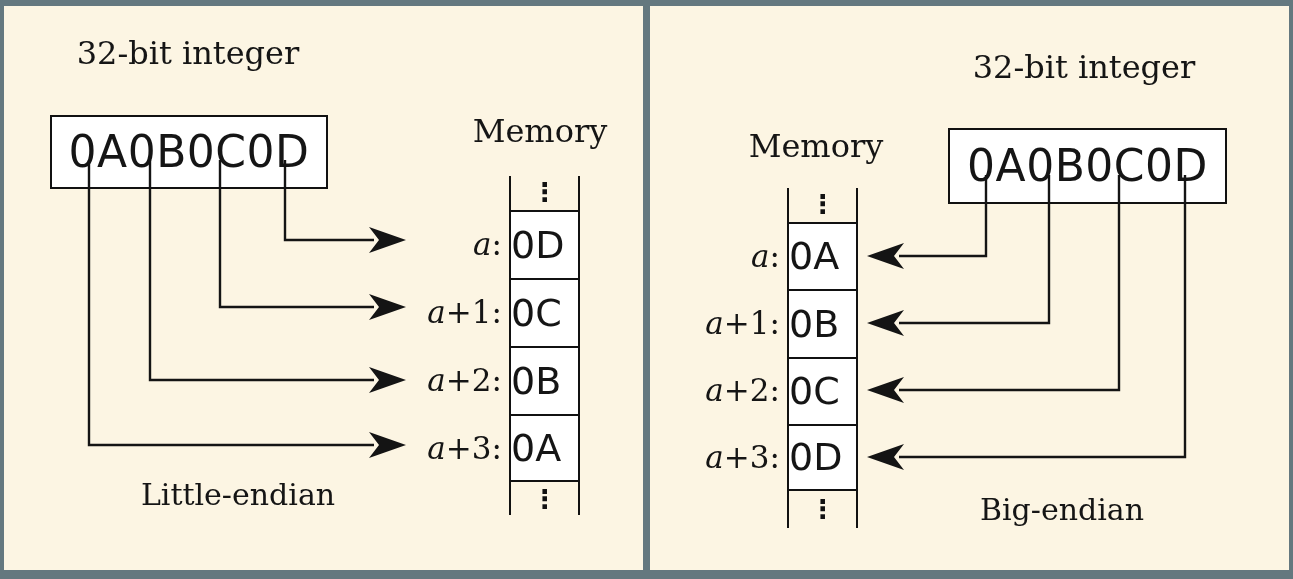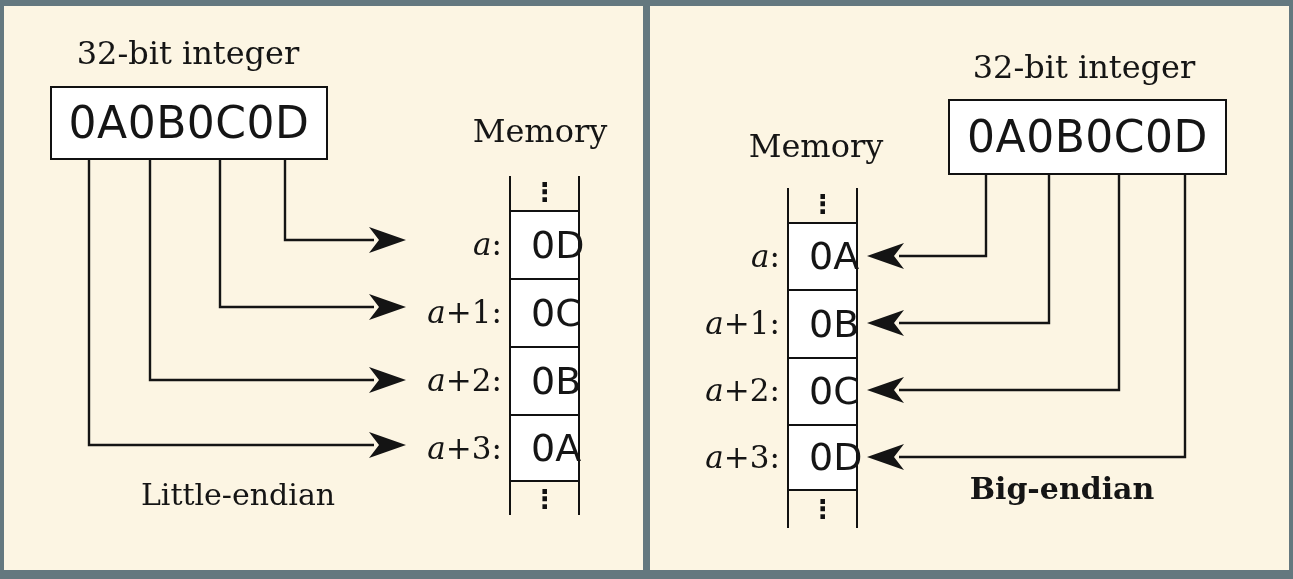--- a/index.html
+++ b/index.html
@@ -19,31 +19,30 @@
   .caption{
     font-size:32px;line-height:34px;text-align:center;white-space:nowrap;
   }
   .endian{
     font-size:30px;line-height:34px;text-align:center;white-space:nowrap;
   }
   .intbox{
     background:#ffffff;border:2px solid #111;box-sizing:border-box;
     text-align:center;
     font-family:"DejaVu Sans", sans-serif;
-    font-size:44px;letter-spacing:0.5px;
+    font-size:44px;letter-spacing:0.5px;margin-top:29px;
   }
   .memcol{
     box-sizing:border-box;
     border-left:2px solid #111;border-right:2px solid #111;
   }
   .cell{
     background:#ffffff;box-sizing:border-box;border-top:2px solid #111;
     font-family:"DejaVu Sans", sans-serif;
     font-size:38px;
-    padding-left:20px;
   }
   .cell.last{border-bottom:2px solid #111;}
   .addr{
     font-size:31px;line-height:38px;text-align:right;white-space:nowrap;
   }
   .addr i{font-style:italic;}
   .dots{
     font-family:"DejaVu Sans", sans-serif;font-weight:700;
     font-size:26px;line-height:30px;text-align:center;color:#111;
   }
@@ -96,21 +95,21 @@
   <div class="abs cell" style="left:789px;top:357px;width:67px;height:67px;line-height:65px;">0C</div>
   <div class="abs cell last" style="left:789px;top:424px;width:67px;height:67px;line-height:63px;">0D</div>
 
   <div class="abs dots" style="left:787px;top:494px;width:71px;">⋮</div>
 
   <div class="abs addr" style="left:668px;top:237px;width:112px;"><i>a</i><span>:</span></div>
   <div class="abs addr" style="left:668px;top:304px;width:112px;"><i>a</i><span>+1:</span></div>
   <div class="abs addr" style="left:668px;top:371px;width:112px;"><i>a</i><span>+2:</span></div>
   <div class="abs addr" style="left:668px;top:438px;width:112px;"><i>a</i><span>+3:</span></div>
 
-  <div class="abs endian" style="left:912px;top:472px;width:300px;font-weight:bold;">Big-endian</div>
+  <div class="abs endian" style="left:912px;top:493px;width:300px;">Big-endian</div>
 
   <svg class="overlay" width="1293" height="579" viewBox="0 0 1293 579">
 
     <polyline class="ln" points="285,160 285,240 374,240"></polyline>
     <polygon class="hd" points="406,240 369,227 379,240 369,253"></polygon>
     <polyline class="ln" points="220,160 220,307 374,307"></polyline>
     <polygon class="hd" points="406,307 369,294 379,307 369,320"></polygon>
     <polyline class="ln" points="150,160 150,380 374,380"></polyline>
     <polygon class="hd" points="406,380 369,367 379,380 369,393"></polygon>
     <polyline class="ln" points="89,160 89,445 374,445"></polyline>

